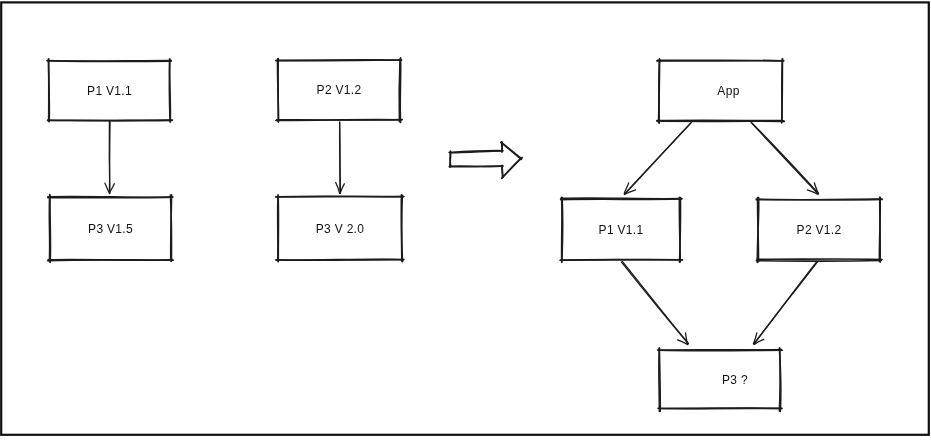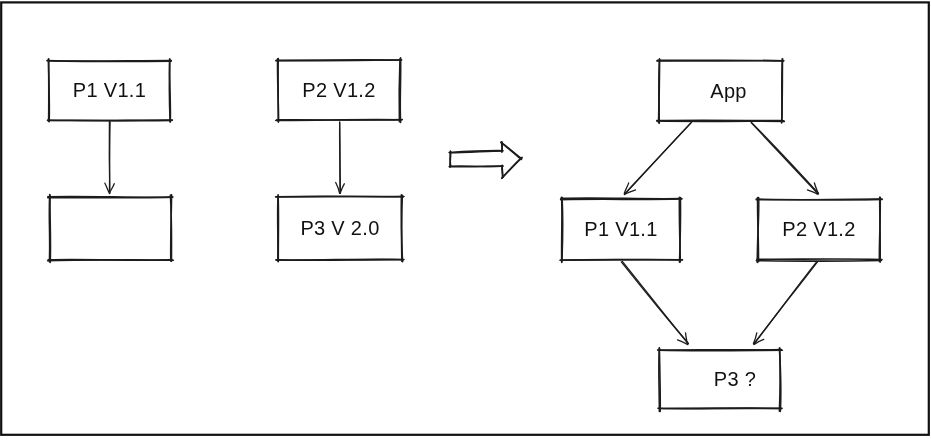--- a/index.html
+++ b/index.html
@@ -4,21 +4,21 @@
 <style>
   html,body{margin:0;padding:0;background:#ffffff;}
   body{width:931px;height:441px;overflow:hidden;}
   .canvas{
     position:relative;width:931px;height:441px;background:#ffffff;
     font-family:"Liberation Sans",sans-serif;
   }
   .canvas svg{position:absolute;left:0;top:0;}
   .label{
     position:absolute;display:flex;align-items:center;justify-content:center;
-    font-size:20px;color:#111111;letter-spacing:.3px;white-space:nowrap;
+    font-size:12px;color:#111111;letter-spacing:.3px;white-space:nowrap;
     pointer-events:none;
   }
 </style>
 </head>
 <body>
 
 <div class="canvas">
   <svg id="scene" width="931" height="441" viewBox="0 0 931 441">
       <rect x="1.2" y="2.4" width="927.6" height="432.4" fill="none" stroke="#101010" stroke-width="2.2"></rect>
       <g>
@@ -158,19 +158,20 @@
         <path d="M502.7,177.6 C502.6,172.9 502.5,169.0 501.9,165.8" fill="none" stroke="#1c1c1c" stroke-width="1.6" stroke-linecap="round"></path>
         <path d="M502.7,177.1 C502.5,172.1 501.5,168.3 502.1,165.4" fill="none" stroke="#1c1c1c" stroke-width="1.6" stroke-linecap="round"></path>
         <path d="M502.8,166.3 C479.8,167.0 468.0,165.4 449.7,166.2" fill="none" stroke="#1c1c1c" stroke-width="1.6" stroke-linecap="round"></path>
         <path d="M503.0,166.1 C486.3,165.9 466.8,167.4 449.2,166.6" fill="none" stroke="#1c1c1c" stroke-width="1.6" stroke-linecap="round"></path>
         <path d="M450.0,167.2 C449.9,160.2 451.1,156.7 450.5,151.4" fill="none" stroke="#1c1c1c" stroke-width="1.6" stroke-linecap="round"></path>
         <path d="M450.6,166.1 C449.8,161.3 449.9,156.6 450.4,151.3" fill="none" stroke="#1c1c1c" stroke-width="1.6" stroke-linecap="round"></path>
       </g>
     </svg>
 
   <div class="label" style="left: 49px; top: 61px; width: 121px; height: 59px;">P1 V1.1</div>
+  <div class="label" style="left: 50px; top: 197px; width: 121px; height: 63px;">P3 V1.5</div>
   <div class="label" style="left: 278px; top: 60px; width: 122px; height: 60px;">P2 V1.2</div>
   <div class="label" style="left: 278px; top: 197px; width: 124px; height: 63px;">P3 V 2.0</div>
   <div class="label" style="left: 659px; top: 61px; width: 123px; height: 60px; padding-left: 8px;">App</div>
   <div class="label" style="left: 562px; top: 199px; width: 118px; height: 61px;">P1 V1.1</div>
   <div class="label" style="left: 758px; top: 199px; width: 122px; height: 61px;">P2 V1.2</div>
   <div class="label" style="left: 675px; top: 350px; width: 120px; height: 59px;">P3 ?</div>
 </div>
 
 </body></html>

